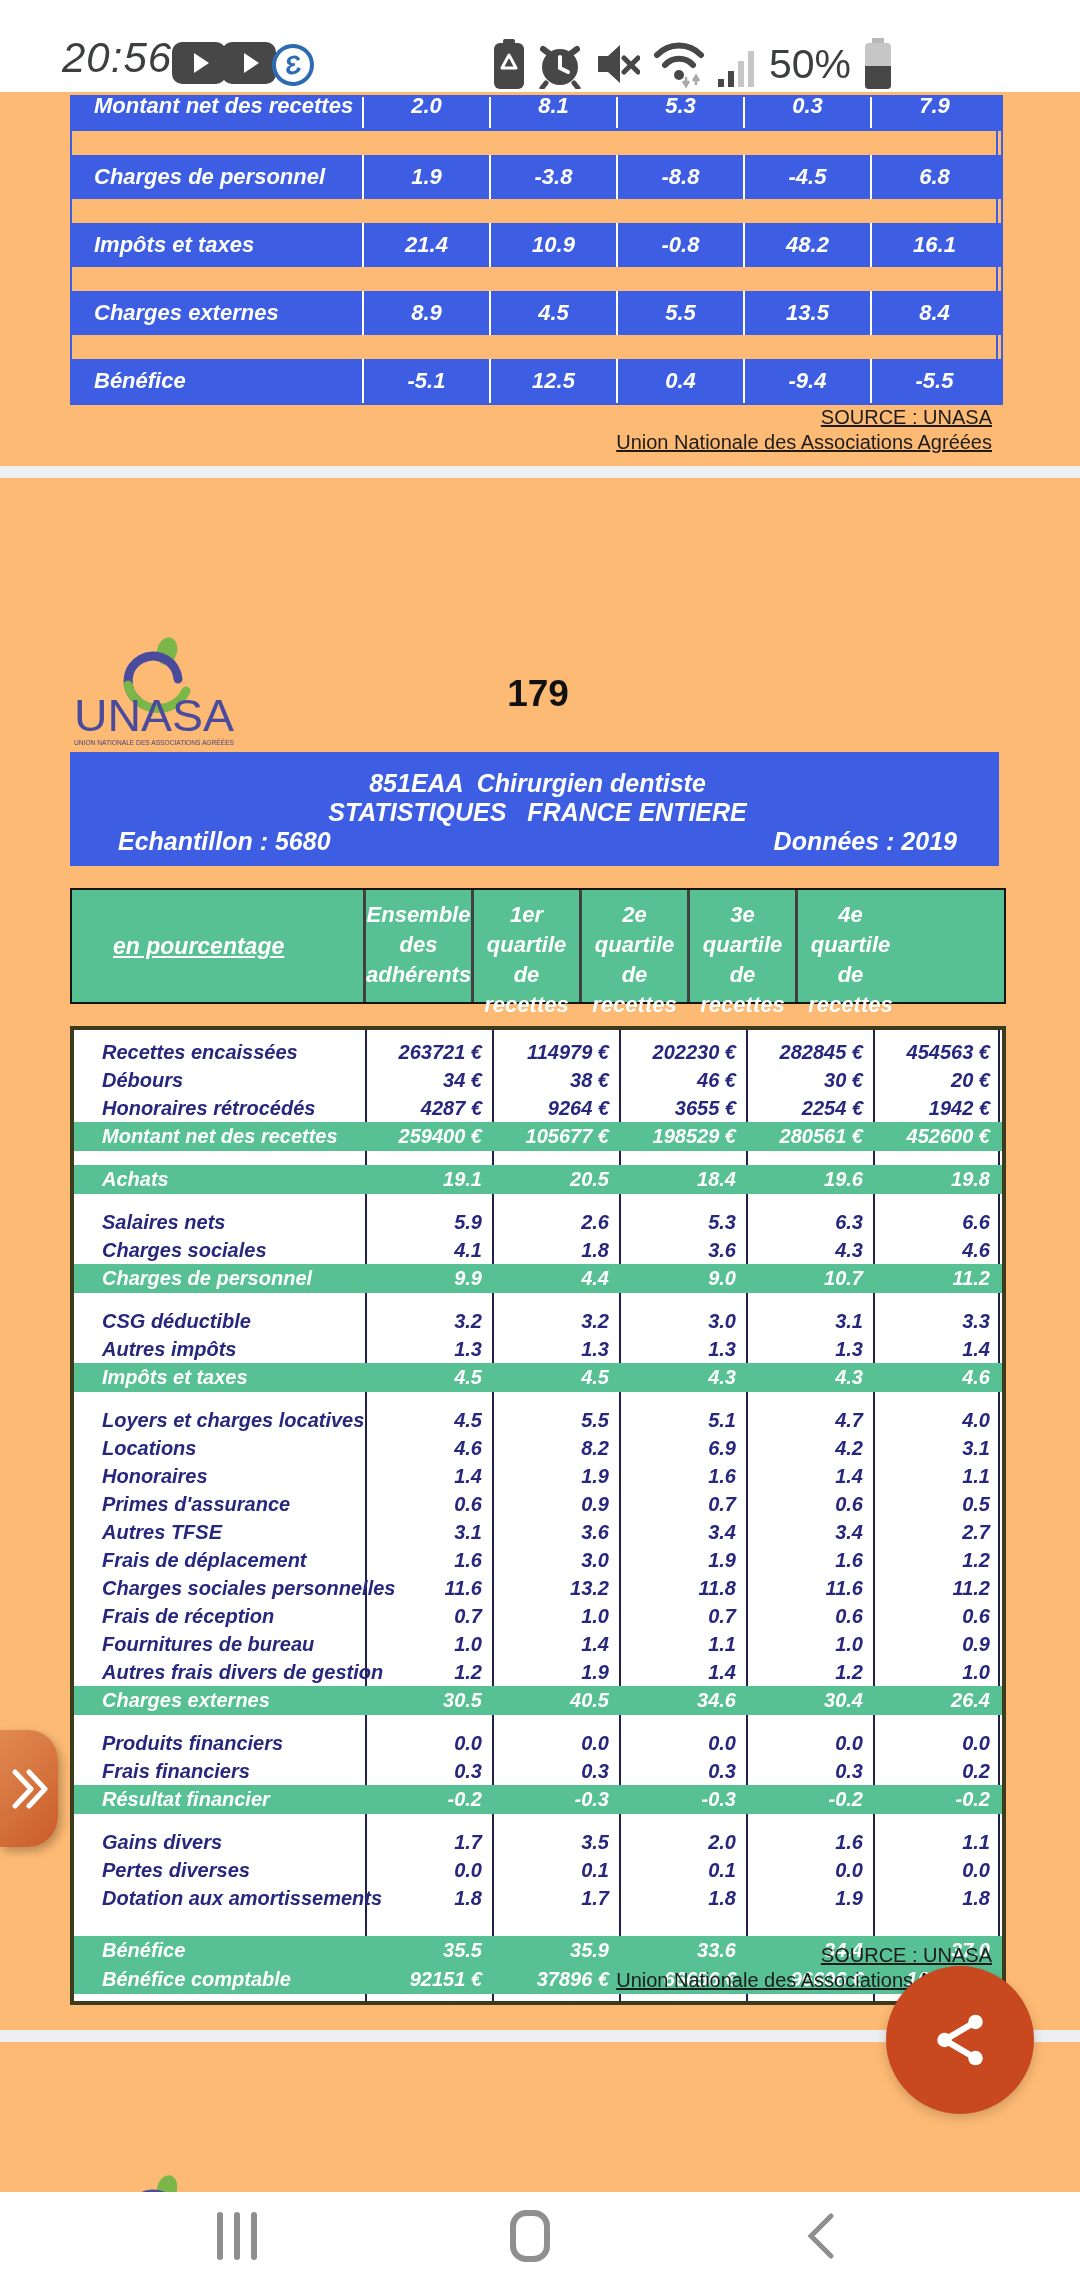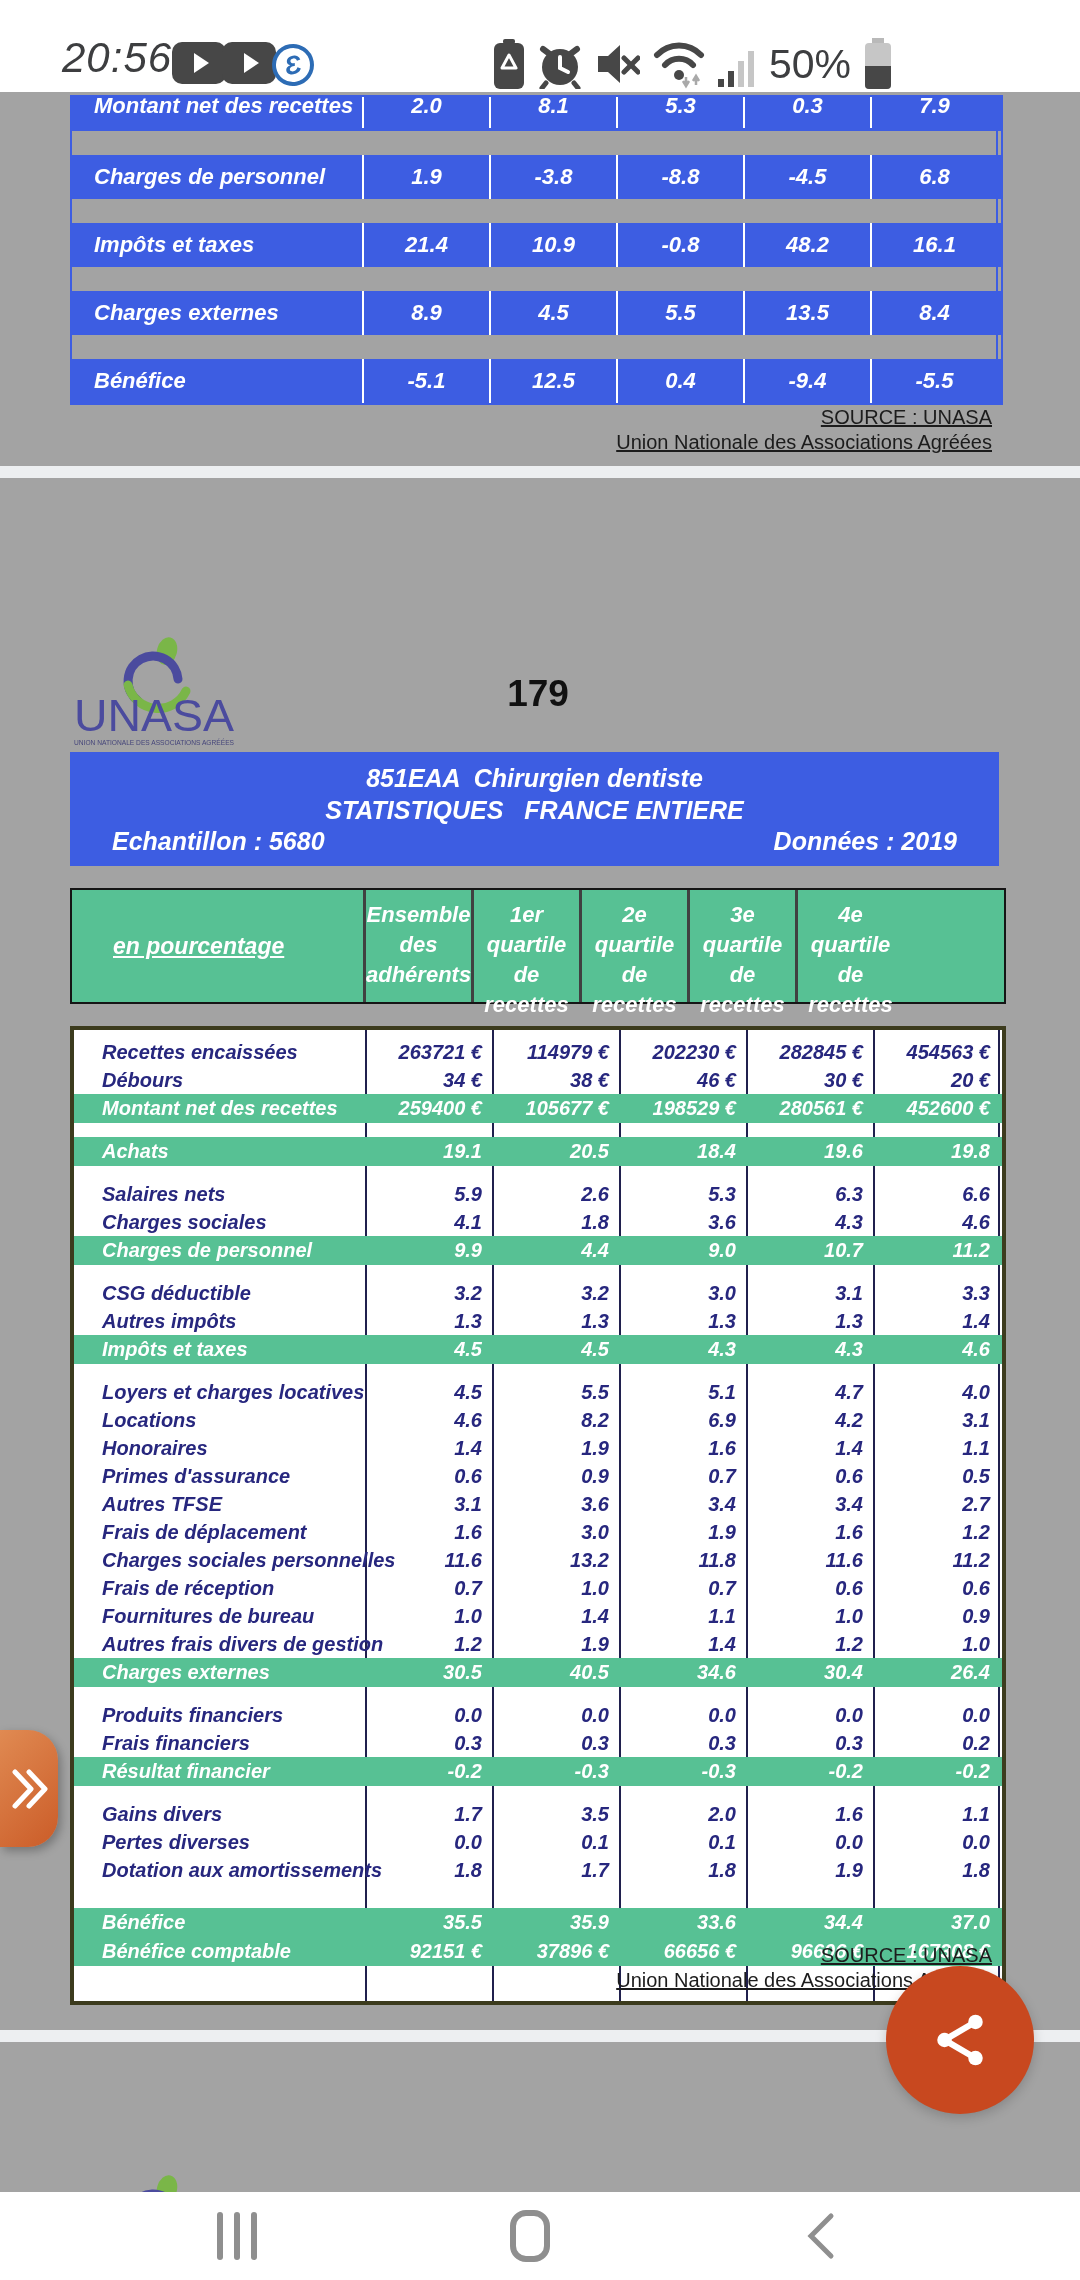--- a/index.html
+++ b/index.html
@@ -10,21 +10,21 @@
   .sb-time{position:absolute;left:62px;top:34px;font-size:42px;color:#3d3e40;letter-spacing:1px;font-style:italic;}
   .play-badge{position:absolute;top:42px;width:54px;height:42px;background:#474747;border-radius:10px;
               display:flex;align-items:center;justify-content:center;}
   .play-badge .tri{width:0;height:0;border-left:15px solid #fff;border-top:10px solid transparent;border-bottom:10px solid transparent;margin-left:4px;}
   .e-badge{position:absolute;left:272px;top:44px;width:34px;height:34px;border:4px solid #2d6cb5;border-radius:50%;
            color:#2d6cb5;font-size:26px;font-style:italic;font-weight:bold;display:flex;align-items:center;justify-content:center;
            transform:rotate(-10deg);}
   .sb-right{position:absolute;left:494px;top:38px;display:flex;align-items:center;gap:13px;height:52px;}
   .sb-pct{font-size:41px;color:#3d3e40;}
   
-  .pdf-viewport{position:absolute;left:0;top:92px;width:1080px;height:2100px;background:#a3a3a3;}
+  .pdf-viewport{position:absolute;left:0;top:92px;width:1080px;height:2100px;background:#fdba74;}
   .page-sep{position:absolute;left:0;width:1080px;height:12px;background:#edeff1;}
   .sep1{top:374px;} .sep2{top:1938px;}
   .source-block{position:absolute;right:88px;text-align:right;font-size:20px;line-height:25px;color:#1c1c1c;text-decoration:underline;}
   .src1{top:313px;} .src2{top:1851px;}
   
   .evo-table{position:absolute;left:70px;top:3px;width:929px;border:2px solid var(--blue);padding:0;}
   .evo-dbl{position:absolute;top:0;bottom:0;right:3px;width:2px;background:var(--blue);}
   .evo-row{position:relative;height:44px;background:var(--blue);margin-bottom:24px;overflow:hidden;}
   .evo-row:last-child{margin-bottom:0;}
   .evo-row.clipped{height:34px;}
@@ -33,22 +33,22 @@
   .evo-row.clipped .evo-cells{top:-13px;}
   .evo-label{width:290px;padding-left:22px;box-sizing:border-box;}
   .evo-val{width:127px;text-align:center;border-left:2px solid #fff;box-sizing:border-box;
            height:44px;line-height:44px;}
   
   .logo-box{position:absolute;left:72px;width:168px;overflow:hidden;}
   .logo-179{top:543px;height:114px;} .logo-180{top:2081px;height:84px;}
   .page-num{position:absolute;left:70px;width:936px;text-align:center;font-size:37px;font-weight:bold;color:#111;}
   .num-179{top:581px;} .num-180{top:2124px;}
   .doc-header{position:absolute;left:70px;top:660px;width:929px;height:114px;background:var(--blue);
-              color:#fff;font-style:italic;font-weight:bold;display:flex;flex-direction:column;justify-content:space-between;
-              padding:12px 0 10px 0;box-sizing:border-box;}
+              color:#fff;font-style:italic;font-weight:bold;display:flex;flex-direction:column;justify-content:flex-end;
+              padding:12px 0 10px 6px;box-sizing:border-box;}
   .doc-header .hl1,.doc-header .hl2{text-align:center;font-size:25px;white-space:pre;}
   .doc-header .hl3{display:flex;justify-content:space-between;padding:0 42px;font-size:25px;}
   
   .col-header{position:absolute;left:70px;top:796px;width:936px;height:116px;background:var(--green);
               border:2px solid #151515;box-sizing:border-box;display:flex;
               color:#fff;font-style:italic;font-weight:bold;}
   .gh-label{width:291px;box-sizing:border-box;display:flex;align-items:center;padding-left:41px;font-size:23px;text-decoration:underline;}
   .gh-cell{width:108px;box-sizing:border-box;border-left:3px solid #404040;text-align:center;font-size:22px;
            line-height:30px;padding-top:10px;white-space:pre-line;}
   
@@ -251,20 +251,28 @@
               <div class="m-val">454563 €</div>
             </div>
             <div class="m-row">
               <div class="m-label">Débours</div>
               <div class="m-val">34 €</div>
               <div class="m-val">38 €</div>
               <div class="m-val">46 €</div>
               <div class="m-val">30 €</div>
               <div class="m-val">20 €</div>
             </div>
+            <div class="m-row">
+              <div class="m-label">Honoraires rétrocédés</div>
+              <div class="m-val">4287 €</div>
+              <div class="m-val">9264 €</div>
+              <div class="m-val">3655 €</div>
+              <div class="m-val">2254 €</div>
+              <div class="m-val">1942 €</div>
+            </div>
             <div class="m-row hl">
               <div class="m-label">Montant net des recettes</div>
               <div class="m-val">259400 €</div>
               <div class="m-val">105677 €</div>
               <div class="m-val">198529 €</div>
               <div class="m-val">280561 €</div>
               <div class="m-val">452600 €</div>
             </div>
             <div class="m-gap" style="height: 14px;"></div>
             <div class="m-row hl">

